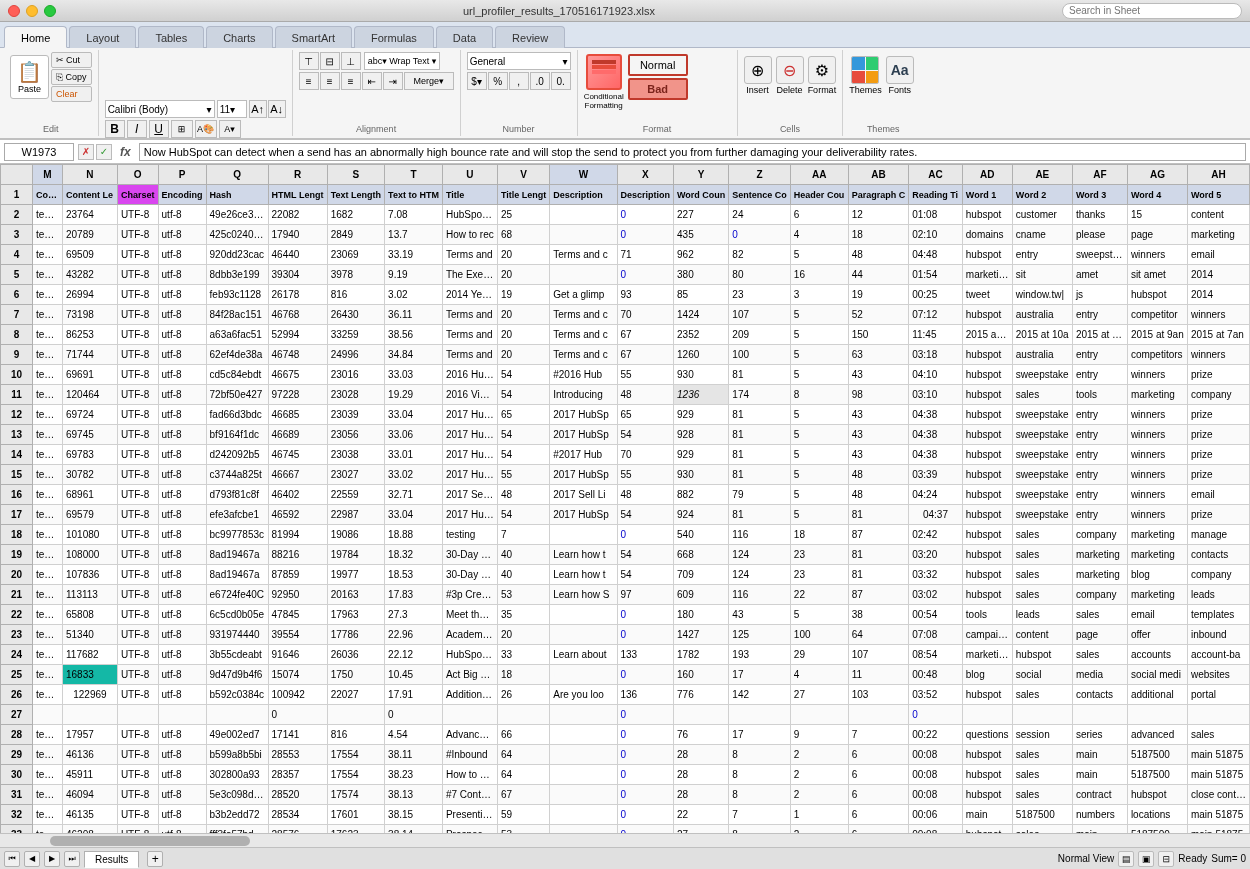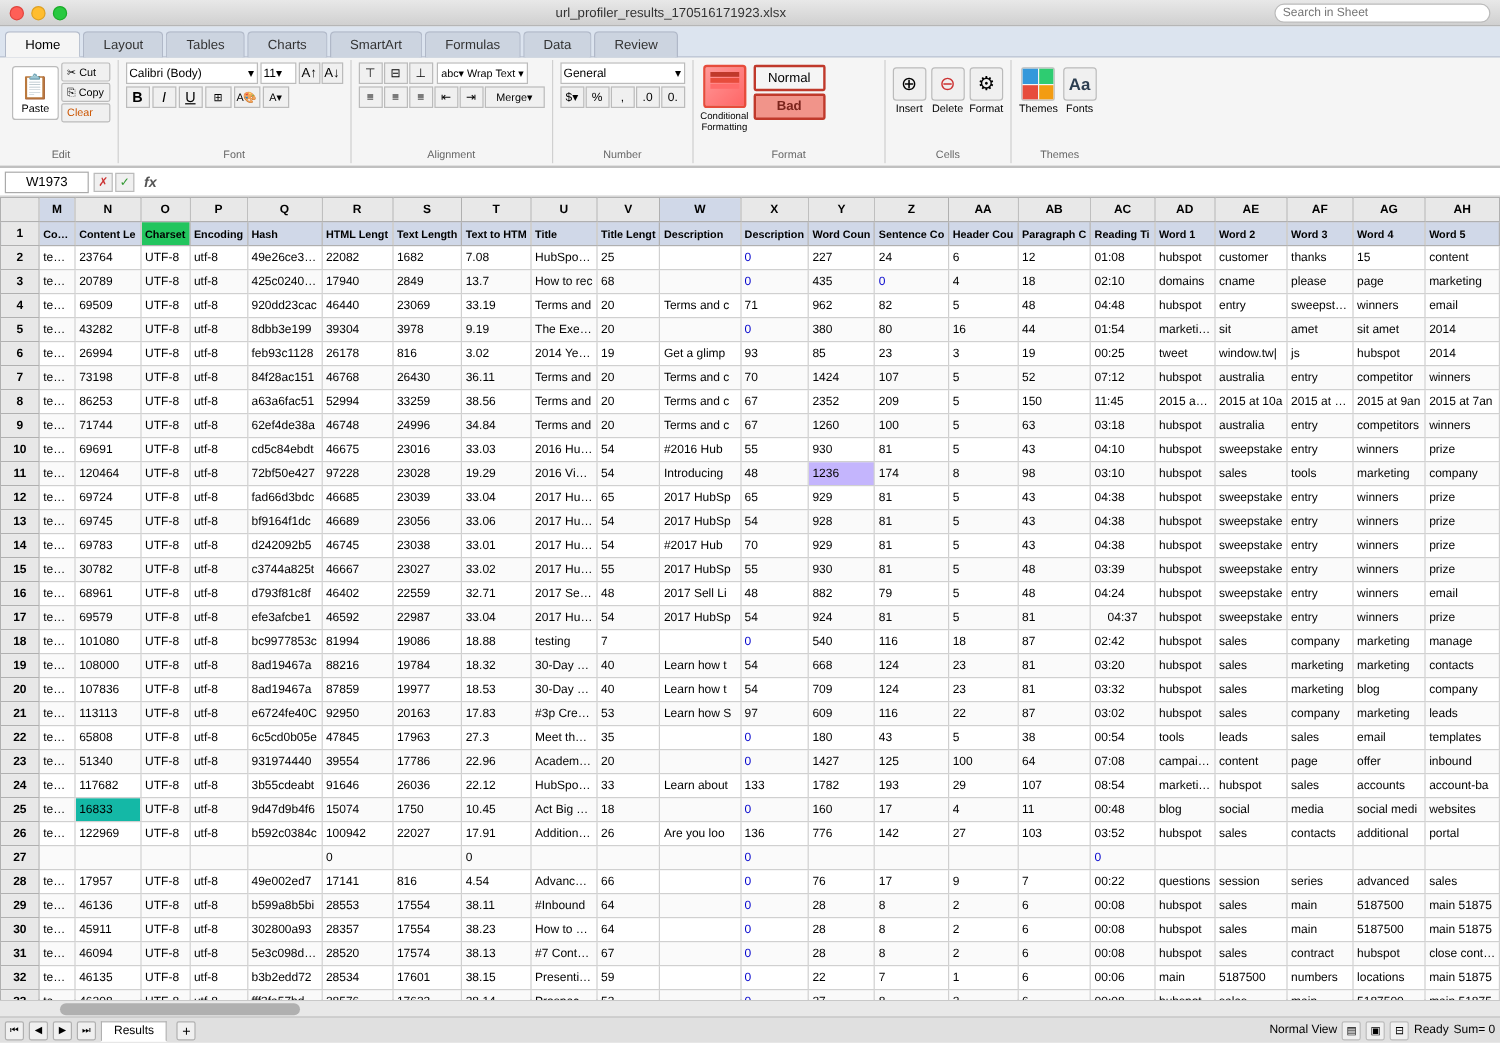--- a/index.html
+++ b/index.html
@@ -85,21 +85,21 @@
             <div style="height:16px; background:#f0f0f0; border:1px solid #bbb; border-radius:2px; cursor:pointer; font-size:9px; padding:0 4px; display:flex; align-items:center; color:#cc5500;">Clear</div>
           </div>
         </div>
       </div>
     </div>
     <div class="ribbon-group-label">Edit</div>
   </div>
 
   <div class="ribbon-group" style="min-width:170px;">
     <div style="display:flex; flex-direction:column; gap:2px; flex:1;">
-      <div style="display:flex; gap:2px; align-items:flex-end;">
+      <div style="display:flex; gap:2px; align-items:flex-end;margin-top:48px;">
         <div style="display:flex; align-items:center; border:1px solid #bbb; background:#fff; height:18px; padding:0 2px; font-size:10px; width:110px;">
           <span style="flex:1; overflow:hidden; white-space:nowrap;">Calibri (Body)</span>
           <span>▾</span>
         </div>
         <div style="display:flex; align-items:center; border:1px solid #bbb; background:#fff; height:18px; padding:0 2px; font-size:10px; width:30px;">
           <span>11</span>
           <span>▾</span>
         </div>
         <div style="display:flex; gap:1px;">
           <div style="height:18px; width:18px; border:1px solid #bbb; background:#f0f0f0; cursor:pointer; display:flex; align-items:center; justify-content:center; font-size:11px;">A↑</div>
@@ -217,20 +217,21 @@
   </div>
 </div>
 
 <div class="formula-bar">
   <input class="cell-ref-box" type="text" value="W1973" style="">
   <div style="display:flex; gap:2px; align-items:center;">
     <div style="width:16px; height:16px; border:1px solid #bbb; background:#f0f0f0; cursor:pointer; display:flex; align-items:center; justify-content:center; font-size:10px; color:#cc3333;">✗</div>
     <div style="width:16px; height:16px; border:1px solid #bbb; background:#f0f0f0; cursor:pointer; display:flex; align-items:center; justify-content:center; font-size:10px; color:#339933;">✓</div>
   </div>
   <span class="fx-icon"><em>f</em>x</span>
+  <input class="formula-input" type="text" value="Now HubSpot can detect when a send has an abnormally high bounce rate and will stop the send to protect you from further damaging your deliverability rates." style="">
 </div>
 
 <div style="display:flex; flex-direction:column; flex:1; overflow:hidden; background:#fff;">
   <div style="overflow:auto; height:calc(869px - 22px - 26px - 92px - 24px - 22px - 14px);">
     <table class="grid" style="font-size:10px; border-collapse:collapse;">
       <thead>
         <tr>
           <th style="width:32px; min-width:32px; background:#e8e8e8; position:sticky; left:0; z-index:15; border:1px solid #b0b0b0;"></th>
           <th style="width:30px; background:#d0d8e8; border:1px solid #b0b0b0;">M</th>
           <th style="width:62px; background:#e8e8e8; border:1px solid #b0b0b0;">N</th>
@@ -252,21 +253,21 @@
           <th style="width:50px; background:#e8e8e8; border:1px solid #b0b0b0;">AD</th>
           <th style="width:62px; background:#e8e8e8; border:1px solid #b0b0b0;">AE</th>
           <th style="width:55px; background:#e8e8e8; border:1px solid #b0b0b0;">AF</th>
           <th style="width:62px; background:#e8e8e8; border:1px solid #b0b0b0;">AG</th>
           <th style="width:62px; background:#e8e8e8; border:1px solid #b0b0b0;">AH</th>
         </tr>
         <tr style="background:#d0d8e8;">
           <td style="width:32px; min-width:32px; background:#e8e8e8; position:sticky; left:0; z-index:5; border:1px solid #b0b0b0; text-align:center; font-weight:bold;">1</td>
           <td style="border:1px solid #b0b0b0; background:#d0d8e8; font-weight:bold; font-size:9px; overflow:hidden; text-overflow:ellipsis; white-space:nowrap; max-width:30px;">Content Ty</td>
           <td style="border:1px solid #b0b0b0; background:#d0d8e8; font-weight:bold; font-size:9px;">Content Le</td>
-          <td style="border:1px solid #b0b0b0; background:#22c55e; font-weight:bold; font-size:9px;">Charset</td>
+          <td style="border:1px solid #b0b0b0; background:#d946ef; font-weight:bold; font-size:9px;">Charset</td>
           <td style="border:1px solid #b0b0b0; background:#d0d8e8; font-weight:bold; font-size:9px;">Encoding</td>
           <td style="border:1px solid #b0b0b0; background:#d0d8e8; font-weight:bold; font-size:9px;">Hash</td>
           <td style="border:1px solid #b0b0b0; background:#d0d8e8; font-weight:bold; font-size:9px;">HTML Lengt</td>
           <td style="border:1px solid #b0b0b0; background:#d0d8e8; font-weight:bold; font-size:9px;">Text Length</td>
           <td style="border:1px solid #b0b0b0; background:#d0d8e8; font-weight:bold; font-size:9px;">Text to HTM</td>
           <td style="border:1px solid #b0b0b0; background:#d0d8e8; font-weight:bold; font-size:9px;">Title</td>
           <td style="border:1px solid #b0b0b0; background:#d0d8e8; font-weight:bold; font-size:9px;">Title Lengt</td>
           <td style="border:1px solid #b0b0b0; background:#d0d8e8; font-weight:bold; font-size:9px;">Description</td>
           <td style="border:1px solid #b0b0b0; background:#d0d8e8; font-weight:bold; font-size:9px;">Description</td>
           <td style="border:1px solid #b0b0b0; background:#d0d8e8; font-weight:bold; font-size:9px;">Word Coun</td>
@@ -514,21 +515,21 @@
             <td style="width: 42px; border: 1px solid rgb(208, 208, 208); overflow: hidden; white-space: nowrap; text-overflow: ellipsis; max-width: 42px; background: rgb(250, 250, 250);">UTF-8</td>
             <td style="width: 48px; border: 1px solid rgb(208, 208, 208); overflow: hidden; white-space: nowrap; text-overflow: ellipsis; max-width: 48px; background: rgb(250, 250, 250);">utf-8</td>
             <td style="width: 62px; border: 1px solid rgb(208, 208, 208); overflow: hidden; white-space: nowrap; text-overflow: ellipsis; max-width: 62px; background: rgb(250, 250, 250);">72bf50e427</td>
             <td style="width: 62px; border: 1px solid rgb(208, 208, 208); overflow: hidden; white-space: nowrap; text-overflow: ellipsis; max-width: 62px; background: rgb(250, 250, 250);">97228</td>
             <td style="width: 50px; border: 1px solid rgb(208, 208, 208); overflow: hidden; white-space: nowrap; text-overflow: ellipsis; max-width: 50px; background: rgb(250, 250, 250);">23028</td>
             <td style="width: 50px; border: 1px solid rgb(208, 208, 208); overflow: hidden; white-space: nowrap; text-overflow: ellipsis; max-width: 50px; background: rgb(250, 250, 250);">19.29</td>
             <td style="width: 55px; border: 1px solid rgb(208, 208, 208); overflow: hidden; white-space: nowrap; text-overflow: ellipsis; max-width: 55px; background: rgb(250, 250, 250);">2016 Visual</td>
             <td style="width: 48px; border: 1px solid rgb(208, 208, 208); overflow: hidden; white-space: nowrap; text-overflow: ellipsis; max-width: 48px; background: rgb(250, 250, 250);">54</td>
             <td style="width: 100px; border: 1px solid rgb(208, 208, 208); overflow: hidden; white-space: nowrap; text-overflow: ellipsis; max-width: 100px; background: rgb(250, 250, 250);">Introducing</td>
             <td style="width: 55px; border: 1px solid rgb(208, 208, 208); overflow: hidden; white-space: nowrap; text-overflow: ellipsis; max-width: 55px; background: rgb(250, 250, 250);">48</td>
-            <td style="width: 48px; border: 1px solid rgb(208, 208, 208); overflow: hidden; white-space: nowrap; text-overflow: ellipsis; max-width: 48px; background: #c4b5fd;">1236</td>
+            <td style="width: 48px; border: 1px solid rgb(208, 208, 208); overflow: hidden; white-space: nowrap; text-overflow: ellipsis; max-width: 48px; background: #e5e5e5; font-style: italic;">1236</td>
             <td style="width: 48px; border: 1px solid rgb(208, 208, 208); overflow: hidden; white-space: nowrap; text-overflow: ellipsis; max-width: 48px; background: rgb(250, 250, 250);">174</td>
             <td style="width: 60px; border: 1px solid rgb(208, 208, 208); overflow: hidden; white-space: nowrap; text-overflow: ellipsis; max-width: 60px; background: rgb(250, 250, 250);">8</td>
             <td style="width: 55px; border: 1px solid rgb(208, 208, 208); overflow: hidden; white-space: nowrap; text-overflow: ellipsis; max-width: 55px; background: rgb(250, 250, 250);">98</td>
             <td style="width: 60px; border: 1px solid rgb(208, 208, 208); overflow: hidden; white-space: nowrap; text-overflow: ellipsis; max-width: 60px; background: rgb(250, 250, 250);">03:10</td>
             <td style="width: 50px; border: 1px solid rgb(208, 208, 208); overflow: hidden; white-space: nowrap; text-overflow: ellipsis; max-width: 50px; background: rgb(250, 250, 250);">hubspot</td>
             <td style="width: 62px; border: 1px solid rgb(208, 208, 208); overflow: hidden; white-space: nowrap; text-overflow: ellipsis; max-width: 62px; background: rgb(250, 250, 250);">sales</td>
             <td style="width: 55px; border: 1px solid rgb(208, 208, 208); overflow: hidden; white-space: nowrap; text-overflow: ellipsis; max-width: 55px; background: rgb(250, 250, 250);">tools</td>
             <td style="width: 62px; border: 1px solid rgb(208, 208, 208); overflow: hidden; white-space: nowrap; text-overflow: ellipsis; max-width: 62px; background: rgb(250, 250, 250);">marketing</td>
             <td style="width: 62px; border: 1px solid rgb(208, 208, 208); overflow: hidden; white-space: nowrap; text-overflow: ellipsis; max-width: 62px; background: rgb(250, 250, 250);">company</td>
           </tr>
@@ -878,21 +879,21 @@
             <td style="width: 60px; border: 1px solid rgb(208, 208, 208); overflow: hidden; white-space: nowrap; text-overflow: ellipsis; max-width: 60px; background: rgb(250, 250, 250);">00:48</td>
             <td style="width: 50px; border: 1px solid rgb(208, 208, 208); overflow: hidden; white-space: nowrap; text-overflow: ellipsis; max-width: 50px; background: rgb(250, 250, 250);">blog</td>
             <td style="width: 62px; border: 1px solid rgb(208, 208, 208); overflow: hidden; white-space: nowrap; text-overflow: ellipsis; max-width: 62px; background: rgb(250, 250, 250);">social</td>
             <td style="width: 55px; border: 1px solid rgb(208, 208, 208); overflow: hidden; white-space: nowrap; text-overflow: ellipsis; max-width: 55px; background: rgb(250, 250, 250);">media</td>
             <td style="width: 62px; border: 1px solid rgb(208, 208, 208); overflow: hidden; white-space: nowrap; text-overflow: ellipsis; max-width: 62px; background: rgb(250, 250, 250);">social medi</td>
             <td style="width: 62px; border: 1px solid rgb(208, 208, 208); overflow: hidden; white-space: nowrap; text-overflow: ellipsis; max-width: 62px; background: rgb(250, 250, 250);">websites</td>
           </tr>
           <tr>
             <td style="width: 32px; min-width: 32px; background: rgb(232, 232, 232); position: sticky; left: 0px; z-index: 5; border: 1px solid rgb(176, 176, 176); text-align: center; font-weight: bold;">26</td>
             <td style="width: 30px; border: 1px solid rgb(208, 208, 208); overflow: hidden; white-space: nowrap; text-overflow: ellipsis; max-width: 30px;">text/html;cl</td>
-            <td style="width: 62px; border: 1px solid rgb(208, 208, 208); overflow: hidden; white-space: nowrap; text-overflow: ellipsis; max-width: 62px;">122969</td>
+            <td style="width: 62px; border: 1px solid rgb(208, 208, 208); overflow: hidden; white-space: nowrap; text-overflow: ellipsis; max-width: 62px; text-align: center;">122969</td>
             <td style="width: 42px; border: 1px solid rgb(208, 208, 208); overflow: hidden; white-space: nowrap; text-overflow: ellipsis; max-width: 42px;">UTF-8</td>
             <td style="width: 48px; border: 1px solid rgb(208, 208, 208); overflow: hidden; white-space: nowrap; text-overflow: ellipsis; max-width: 48px;">utf-8</td>
             <td style="width: 62px; border: 1px solid rgb(208, 208, 208); overflow: hidden; white-space: nowrap; text-overflow: ellipsis; max-width: 62px;">b592c0384c</td>
             <td style="width: 62px; border: 1px solid rgb(208, 208, 208); overflow: hidden; white-space: nowrap; text-overflow: ellipsis; max-width: 62px;">100942</td>
             <td style="width: 50px; border: 1px solid rgb(208, 208, 208); overflow: hidden; white-space: nowrap; text-overflow: ellipsis; max-width: 50px;">22027</td>
             <td style="width: 50px; border: 1px solid rgb(208, 208, 208); overflow: hidden; white-space: nowrap; text-overflow: ellipsis; max-width: 50px;">17.91</td>
             <td style="width: 55px; border: 1px solid rgb(208, 208, 208); overflow: hidden; white-space: nowrap; text-overflow: ellipsis; max-width: 55px;">Additional H</td>
             <td style="width: 48px; border: 1px solid rgb(208, 208, 208); overflow: hidden; white-space: nowrap; text-overflow: ellipsis; max-width: 48px;">26</td>
             <td style="width: 100px; border: 1px solid rgb(208, 208, 208); overflow: hidden; white-space: nowrap; text-overflow: ellipsis; max-width: 100px;">Are you loo</td>
             <td style="width: 55px; border: 1px solid rgb(208, 208, 208); overflow: hidden; white-space: nowrap; text-overflow: ellipsis; max-width: 55px;">136</td>

